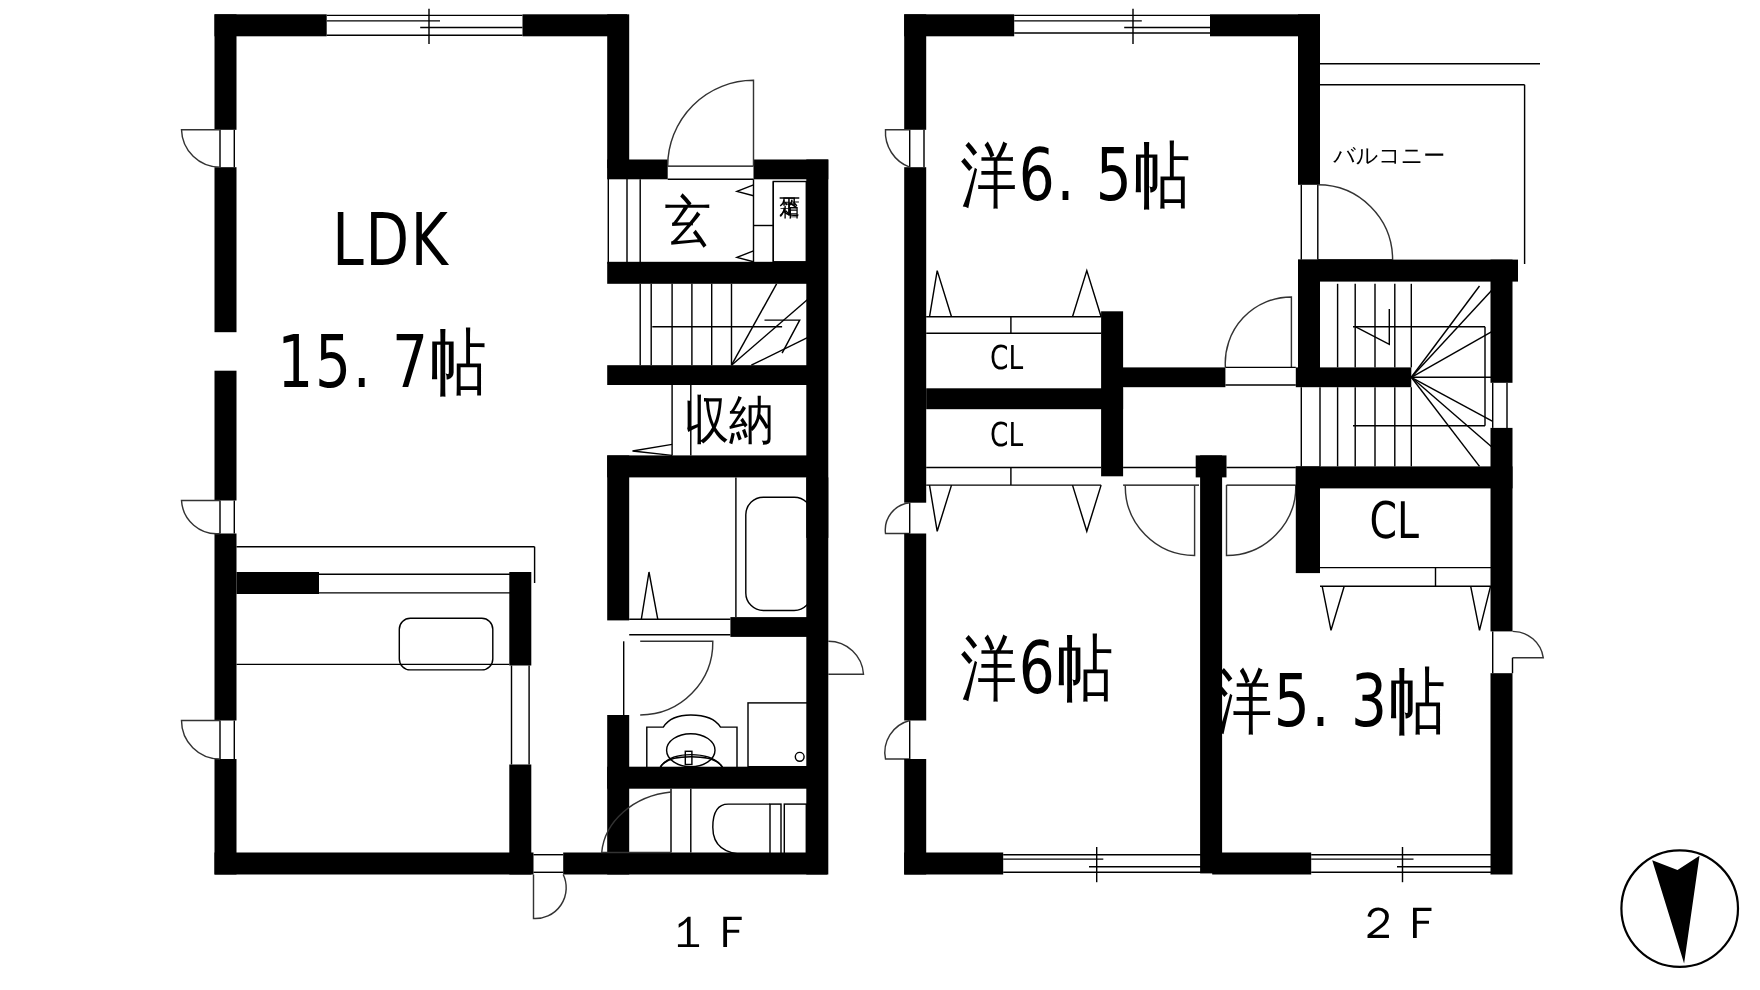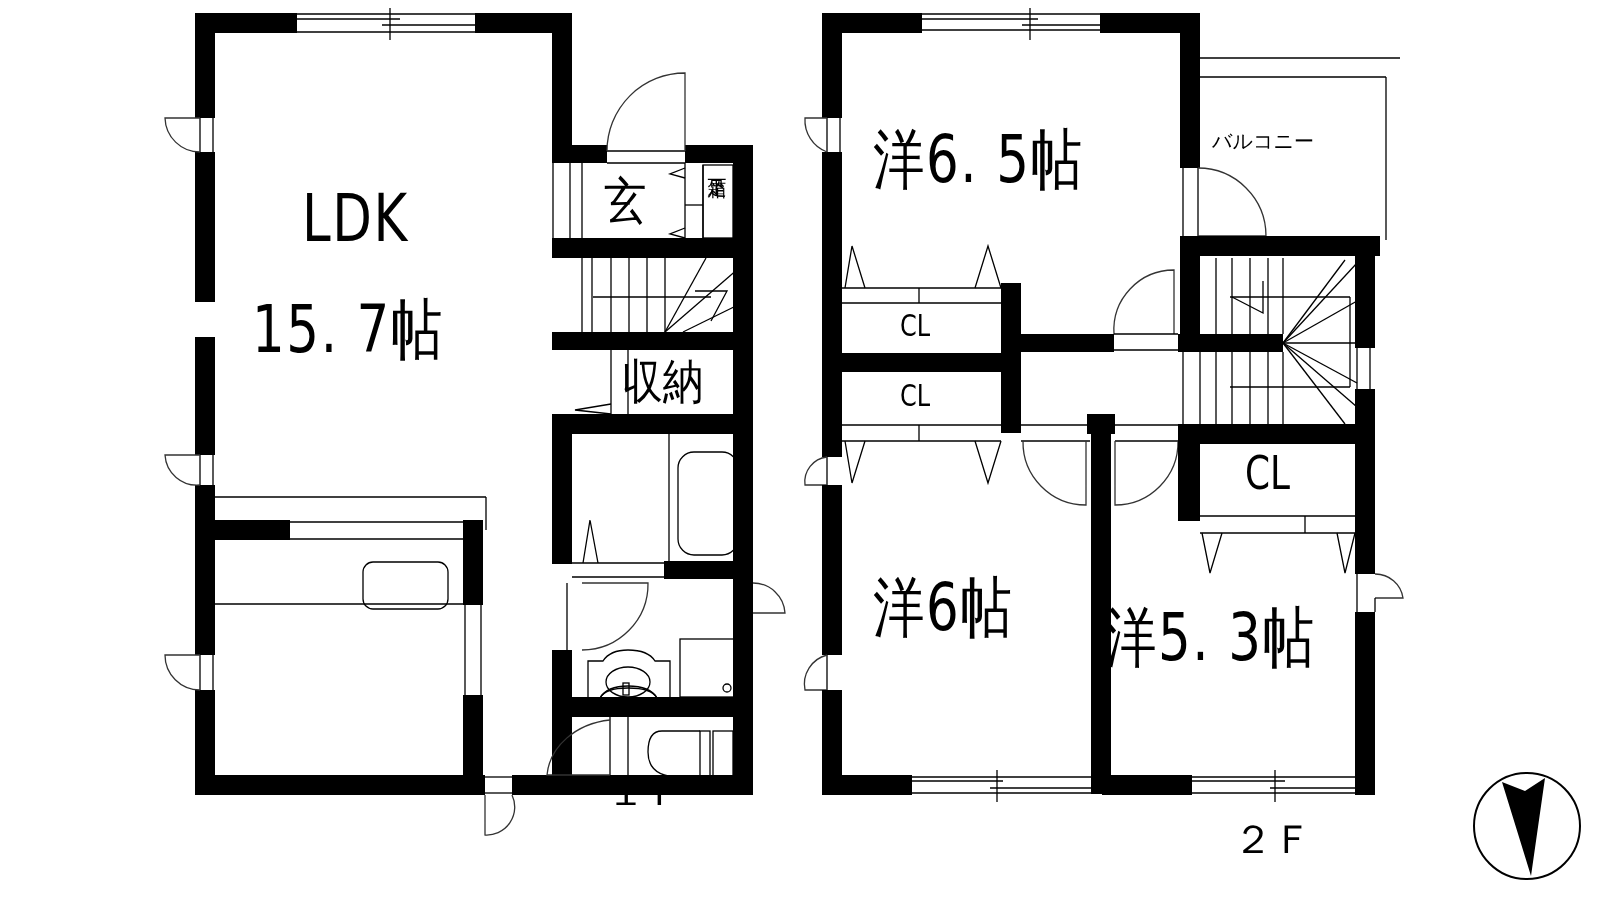--- a/index.html
+++ b/index.html
@@ -273,21 +273,21 @@
     <circle cx="1527" cy="826" r="53" fill="none" stroke="#000" stroke-width="2"></circle>
     <path d="M1502 782 L1525 791 L1545 778 L1531 876 Z" fill="#000"></path>
   </g>
 </svg>
 
 <div class="lbl big" style="left:302px;top:180px;">LDK</div>
 <div class="lbl big" style="left:252px;top:285px;">15. 7帖</div>
 <div class="lbl med" style="left:604px;top:168px;">玄</div>
 <div class="lbl vert" style="left:708px;top:164px;">下足箱</div>
 <div class="lbl med" style="left:622px;top:350px;font-size:48px;">収納</div>
-<div class="lbl fl" style="left:606px;top:764px;">１Ｆ</div>
+<div class="lbl fl" style="left:606px;top:820px;">１Ｆ</div>
 
 <div class="lbl big" style="left:873px;top:115px;">洋6. 5帖</div>
 <div class="lbl cl" style="left:900px;top:308px;">CL</div>
 <div class="lbl cl" style="left:900px;top:378px;">CL</div>
 <div class="lbl cl2" style="left:1245px;top:446px;">CL</div>
 <div class="lbl sm" style="left:1212px;top:128px;">バルコニー</div>
 <div class="lbl big" style="left:873px;top:563px;">洋6帖</div>
 <div class="lbl big" style="left:1105px;top:593px;">洋5. 3帖</div>
 <div class="lbl fl" style="left:1233px;top:812px;">２Ｆ</div>
 

